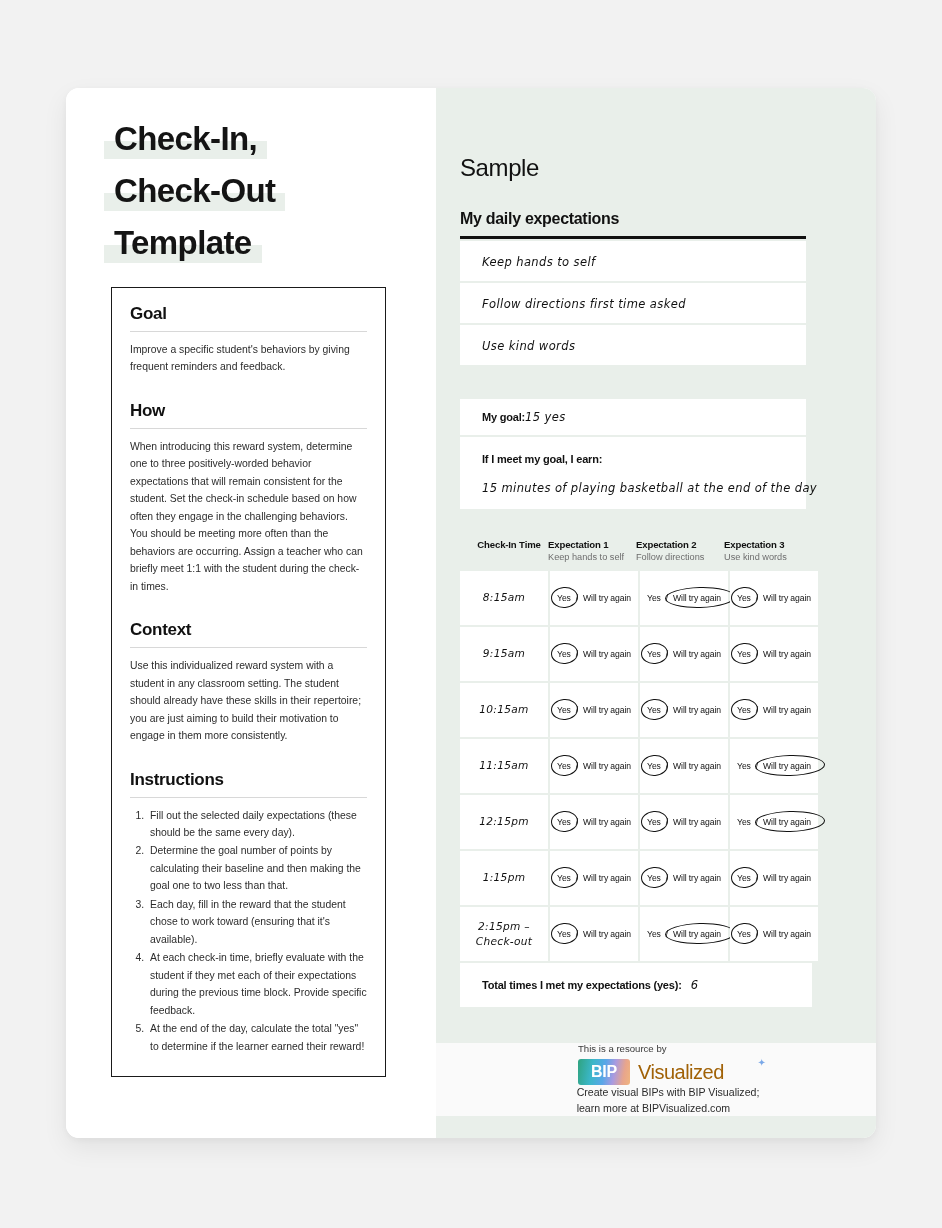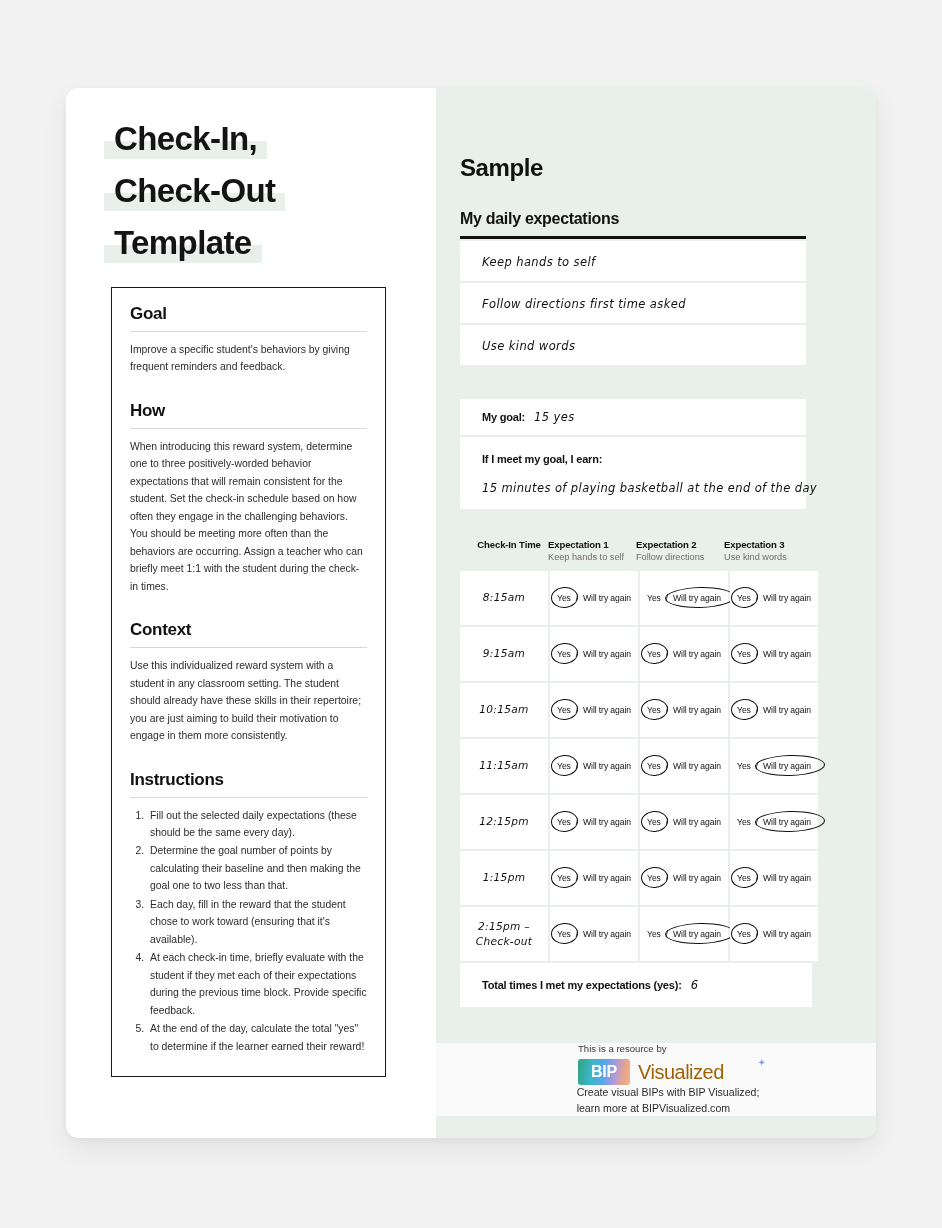--- a/index.html
+++ b/index.html
@@ -83,21 +83,21 @@
 
   
   .right {
     flex: 1;
     background: #e9efea;
     padding: 66px 0 0 24px;
     position: relative;
   }
   .sample-title {
     font-size: 24px;
-    font-weight: 700;
+    font-weight: 400;
     color: #111;
     letter-spacing: -0.4px;
     margin-bottom: 28px;
   }
   .sub-head {
     font-size: 16px;
     font-weight: 800;
     color: #111;
     letter-spacing: -0.3px;
     margin-bottom: 8px;
@@ -119,21 +119,20 @@
   }
   .gap-22 { height: 32px; }
 
   .goal-row {
     background: #fff;
     width: 346px;
     padding: 11px 0 11px 22px;
     margin-top: 2px;
     display: flex;
     align-items: baseline;
-    gap: 9px;
   }
   .bold-lbl {
     font-size: 11px;
     font-weight: 800;
     color: #111;
     letter-spacing: -0.2px;
   }
   .earn-row {
     background: #fff;
     width: 346px;

